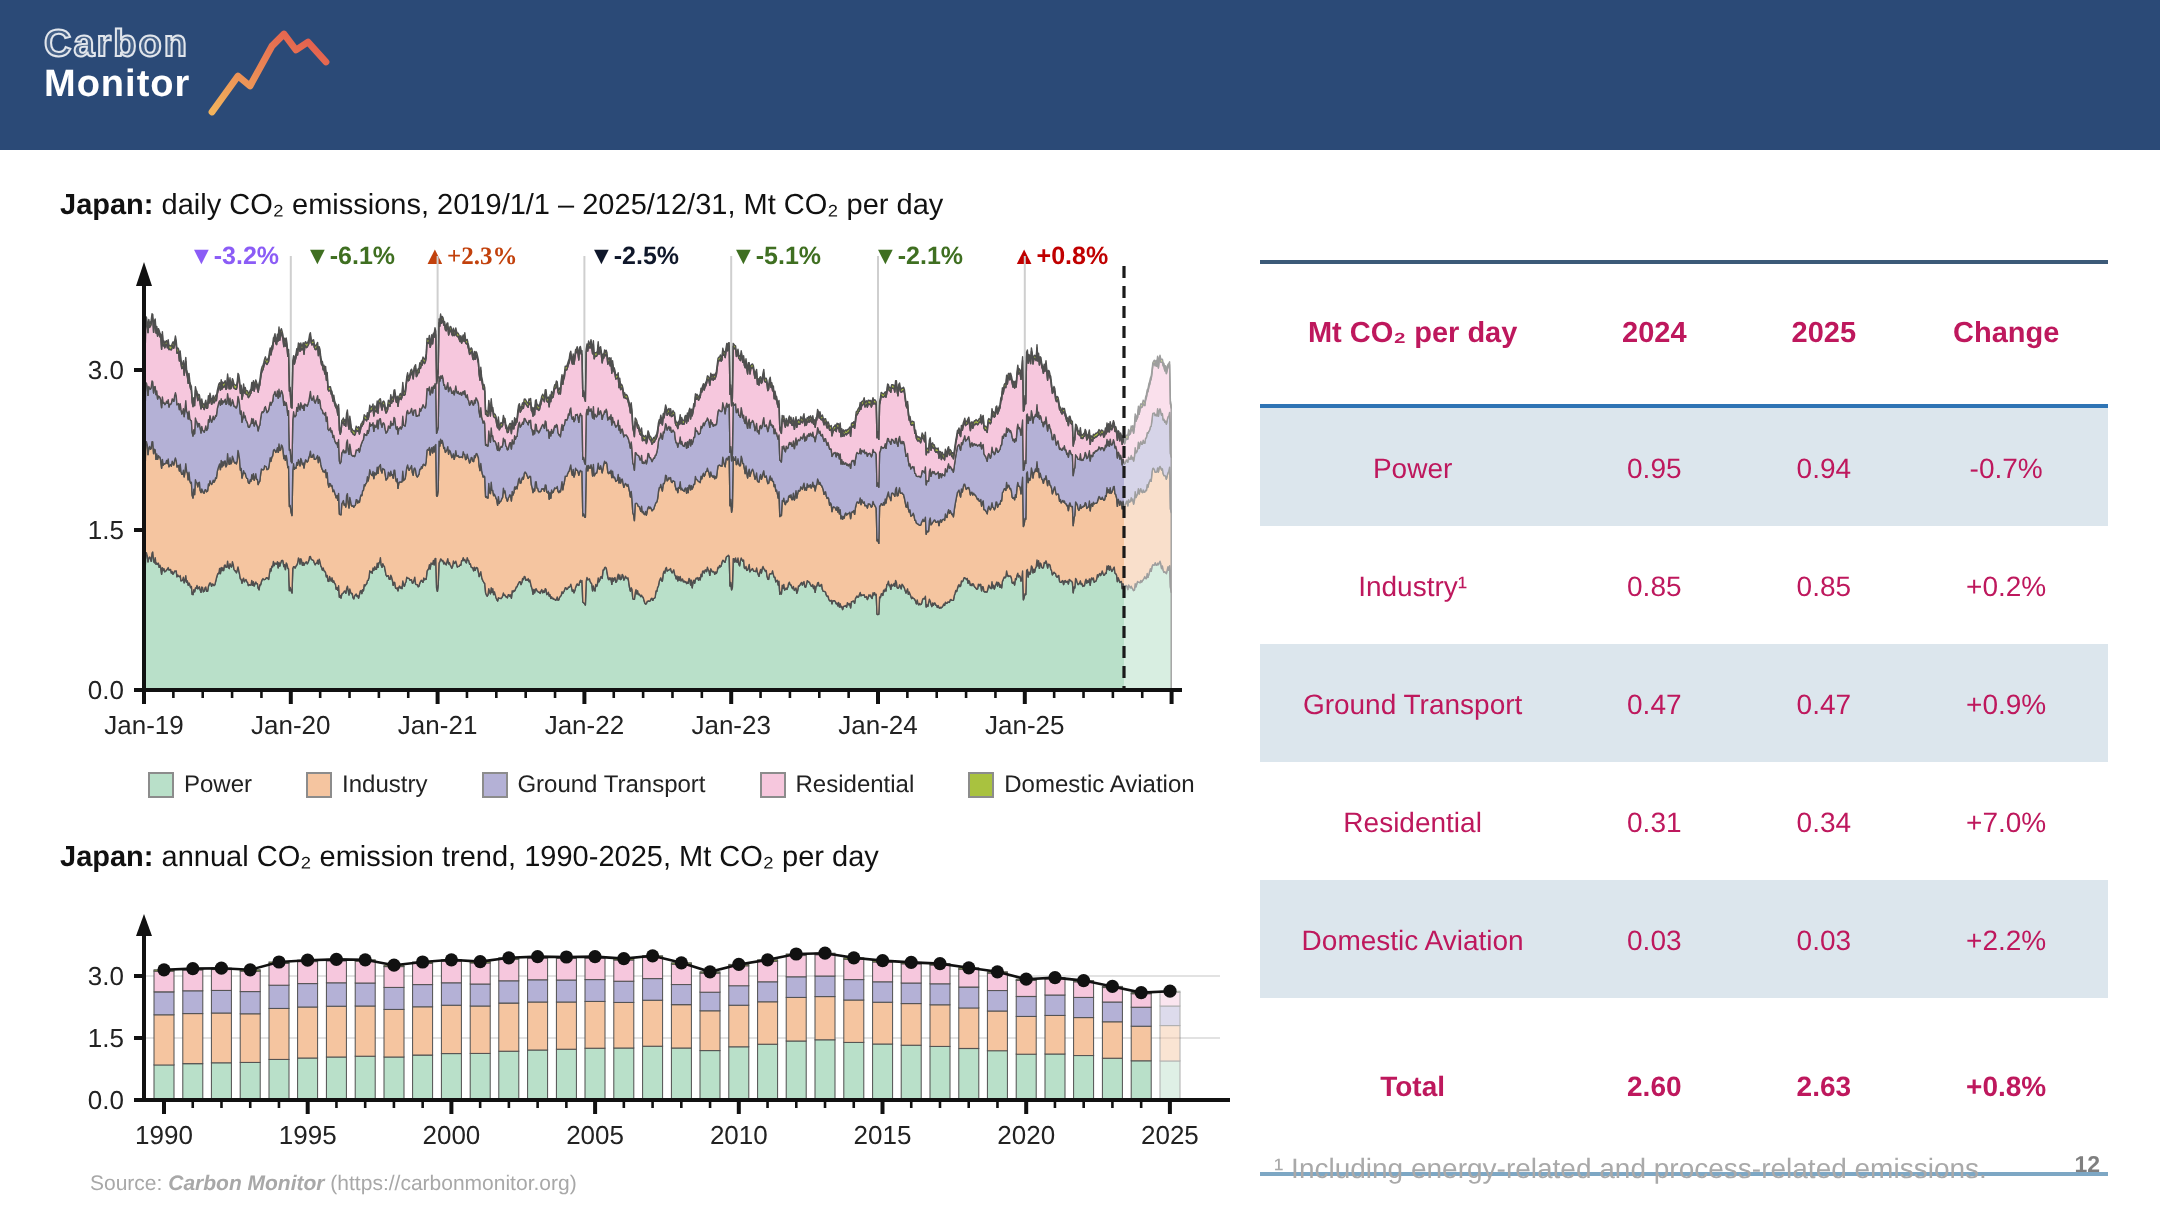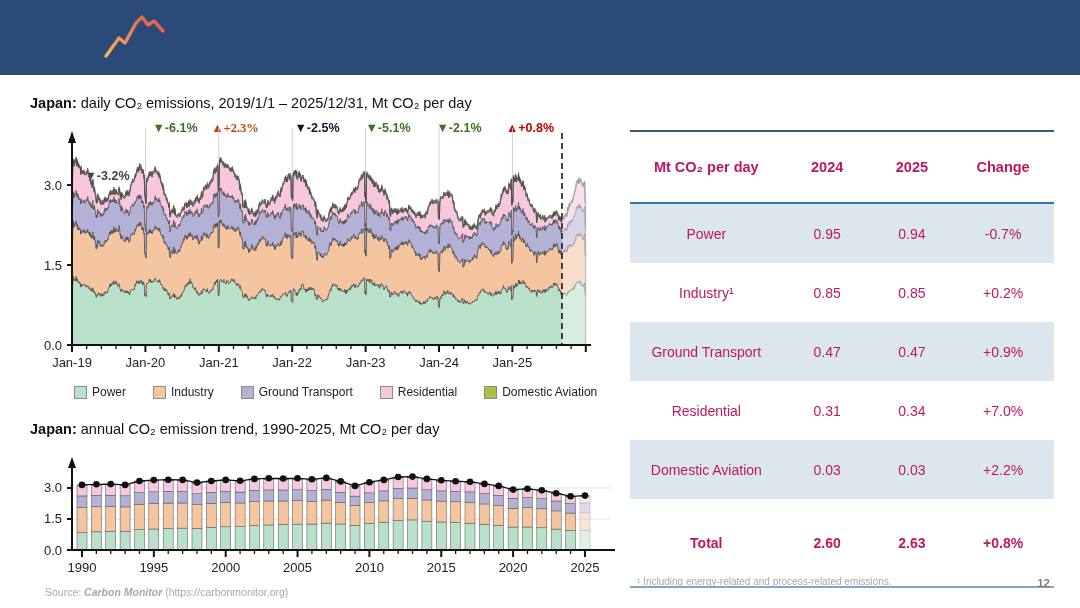--- a/index.html
+++ b/index.html
@@ -29,47 +29,51 @@
   .yoy-table{position:absolute;left:630px;top:130px;width:424px;}
   .rule{width:100%;}
   .rule.top{height:2px;background:#3c5a78;}
   .rule.mid{height:2px;background:#2e74b5;}
   .rule.bot{height:2px;background:#7da7c4;}
   .t-row{display:grid;grid-template-columns:36% 21% 19% 24%;align-items:center;text-align:center;font-size:14px;color:#be185d;}
   .t-row.head{height:70px;font-weight:700;font-size:14.5px;}
   .t-row.data{height:59px;}
   .t-row.total{height:87px;font-weight:700;}
   .t-row.shaded{background:#dce6ed;}
-  .footnote{position:absolute;left:637px;top:576px;font-size:10px;color:#a9a9a9;}
+  .footnote{position:absolute;left:637px;top:576px;font-size:14px;color:#a9a9a9;}
   .page-num{position:absolute;left:990px;top:577px;width:60px;text-align:right;font-size:11.5px;font-weight:700;color:#7f7f7f;}
   .source{position:absolute;left:45px;top:586px;font-size:10.5px;color:#a8a8a8;}
   .source b{font-weight:700;font-style:italic;margin-top:22px;}
 </style>
 </head>
 <body>
 
 <div class="page">
 
   <div class="header">
+    <div class="logo">
+      <div class="l1">Carbon</div>
+      <div class="l2">Monitor</div>
+    </div>
     <svg class="logo-zig" width="64" height="48" viewBox="0 0 64 48">
       <defs>
         <linearGradient id="zig" x1="0" y1="1" x2="1" y2="0">
           <stop offset="0" stop-color="#f2b35c"></stop>
             <stop offset="1" stop-color="#e2574d"></stop>
         </linearGradient>
       </defs>
       <polyline points="3,44 16,26 22,31 33,11 39,5 45,13 51,9 60,19" fill="none" stroke="url(#zig)" stroke-width="3.4" stroke-linecap="round" stroke-linejoin="round"></polyline>
     </svg>
   </div>
 
   <div class="sec-title" style="left:30px;top:95px;">
     <b>Japan:</b><span> daily CO₂ emissions, 2019/1/1 – 2025/12/31, Mt CO₂ per day</span>
   </div>
 
-  <span class="annot" style="left: 107px; color: #404040; margin-top: 48px;">▼-3.2%</span>
+  <span class="annot" style="left: 117px; color: #8b5cf6;">▼-3.2%</span>
   <span class="annot" style="left: 175px; color: rgb(63, 111, 33);">▼-6.1%</span>
   <span class="annot" style="left: 235px; color: #c2410c; font-family: Liberation Serif, serif;">▲+2.3%</span>
   <span class="annot" style="left: 317px; color: #0f172a;">▼-2.5%</span>
   <span class="annot" style="left: 388px; color: rgb(63, 111, 33);">▼-5.1%</span>
   <span class="annot" style="left: 459px; color: rgb(63, 111, 33);">▼-2.1%</span>
   <span class="annot" style="left: 530px; color: rgb(192, 0, 0);">▲+0.8%</span>
 
   <svg id="dailySvg" class="chart-svg" style="left:25px;top:113px;" width="585" height="268" viewBox="0 0 585 268">
       <line x1="120.4" y1="15" x2="120.4" y2="232" stroke="#cfcfcf" stroke-width="1"></line>
       <line x1="193.8" y1="15" x2="193.8" y2="232" stroke="#cfcfcf" stroke-width="1"></line>

